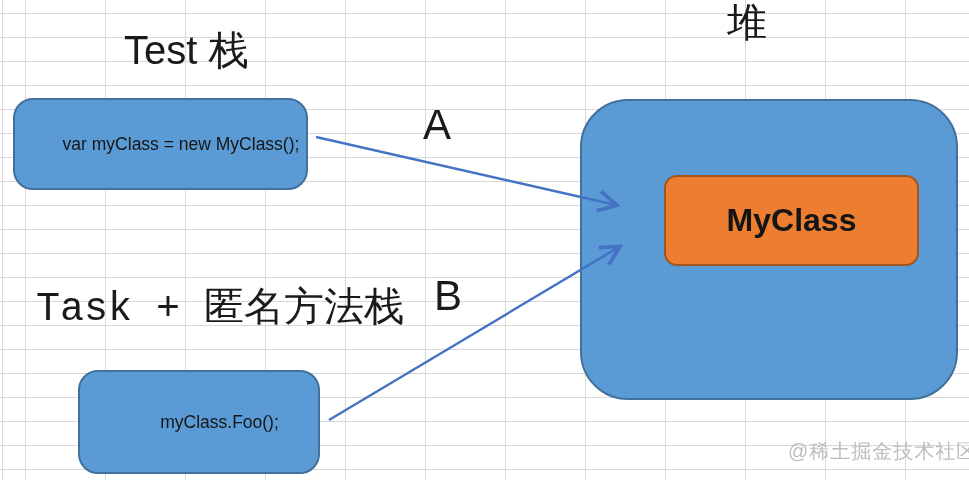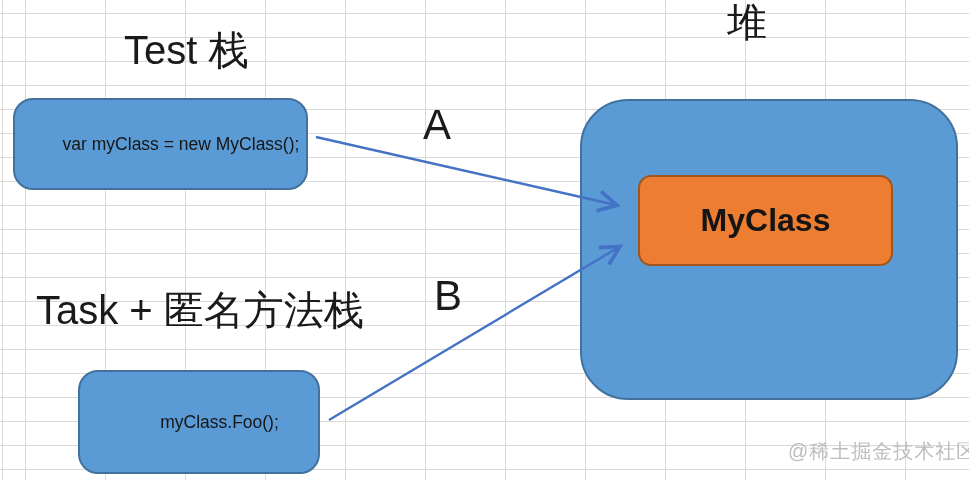--- a/index.html
+++ b/index.html
@@ -44,21 +44,21 @@
   .heap-box{
     position:absolute;
     left:580px;top:99px;width:378px;height:301px;
     background:#5b9bd5;
     border:2px solid #41719c;
     border-radius:48px;
     box-sizing:border-box;
   }
   .object-box{
     position:absolute;
-    left:638px;top:175px;width:255px;height:91px;
+    left:664px;top:175px;width:255px;height:91px;
     background:#ed7d31;
     border:2px solid #a0561d;
     border-radius:13px;
     box-sizing:border-box;
     display:flex;align-items:center;justify-content:center;
   }
   .object-label{
     color:#151515;
     font-size:32px;
     font-weight:600;
@@ -88,21 +88,21 @@
 <body>
 
 <div id="canvas">
 
   <div class="edge-col-line"></div>
 
   <div class="title" style="left:124px;top:28px;">Test 栈</div>
 
   <div class="title" style="left:727px;top:0px;">堆</div>
 
-  <div class="title" style="left:36px;top:288px;">Task + 匿名方法栈</div>
+  <div class="title" style="left:36px;top:288px;font-family:Liberation Mono, monospace;">Task + 匿名方法栈</div>
 
   <div class="heap-box"></div>
 
   <div class="object-box">
     <span class="object-label">MyClass</span>
   </div>
 
   <div class="blue-box" style="left:13px;top:98px;width:295px;height:92px;">
     <span class="code-text">var myClass = new MyClass();</span>
   </div>

